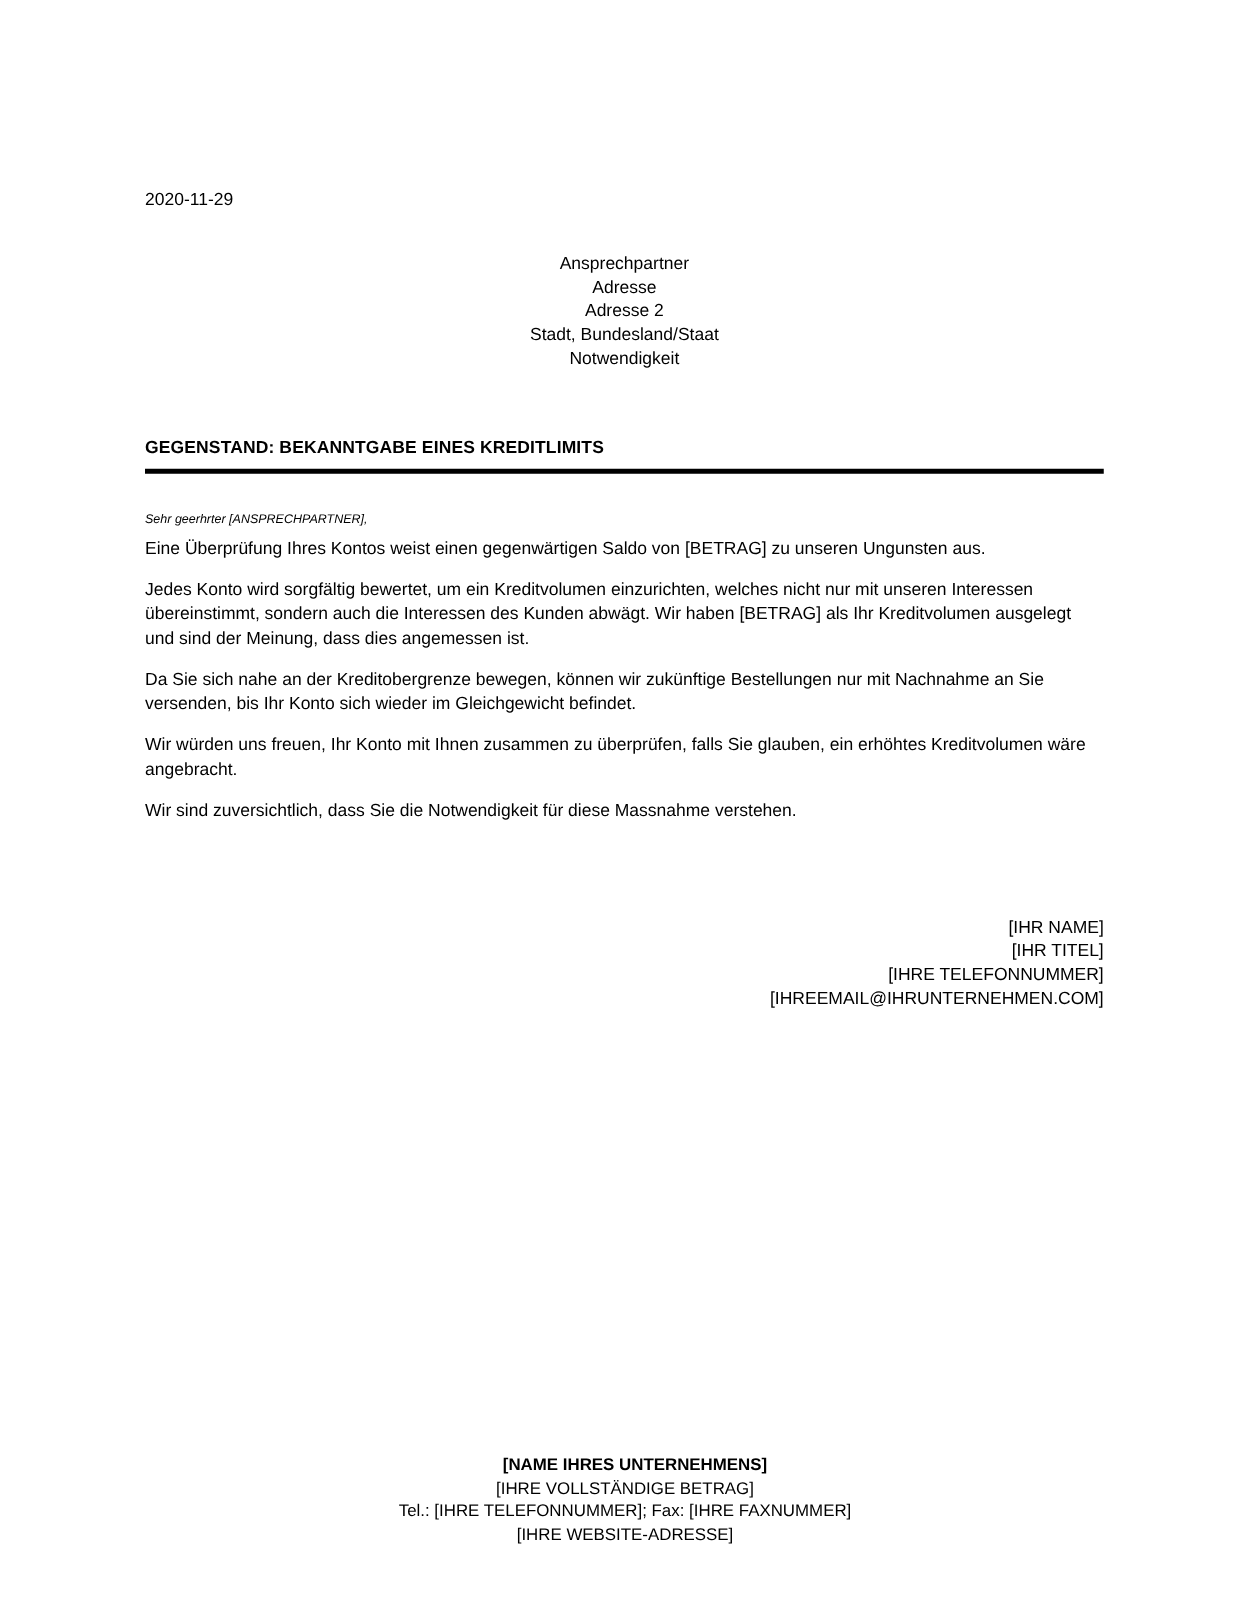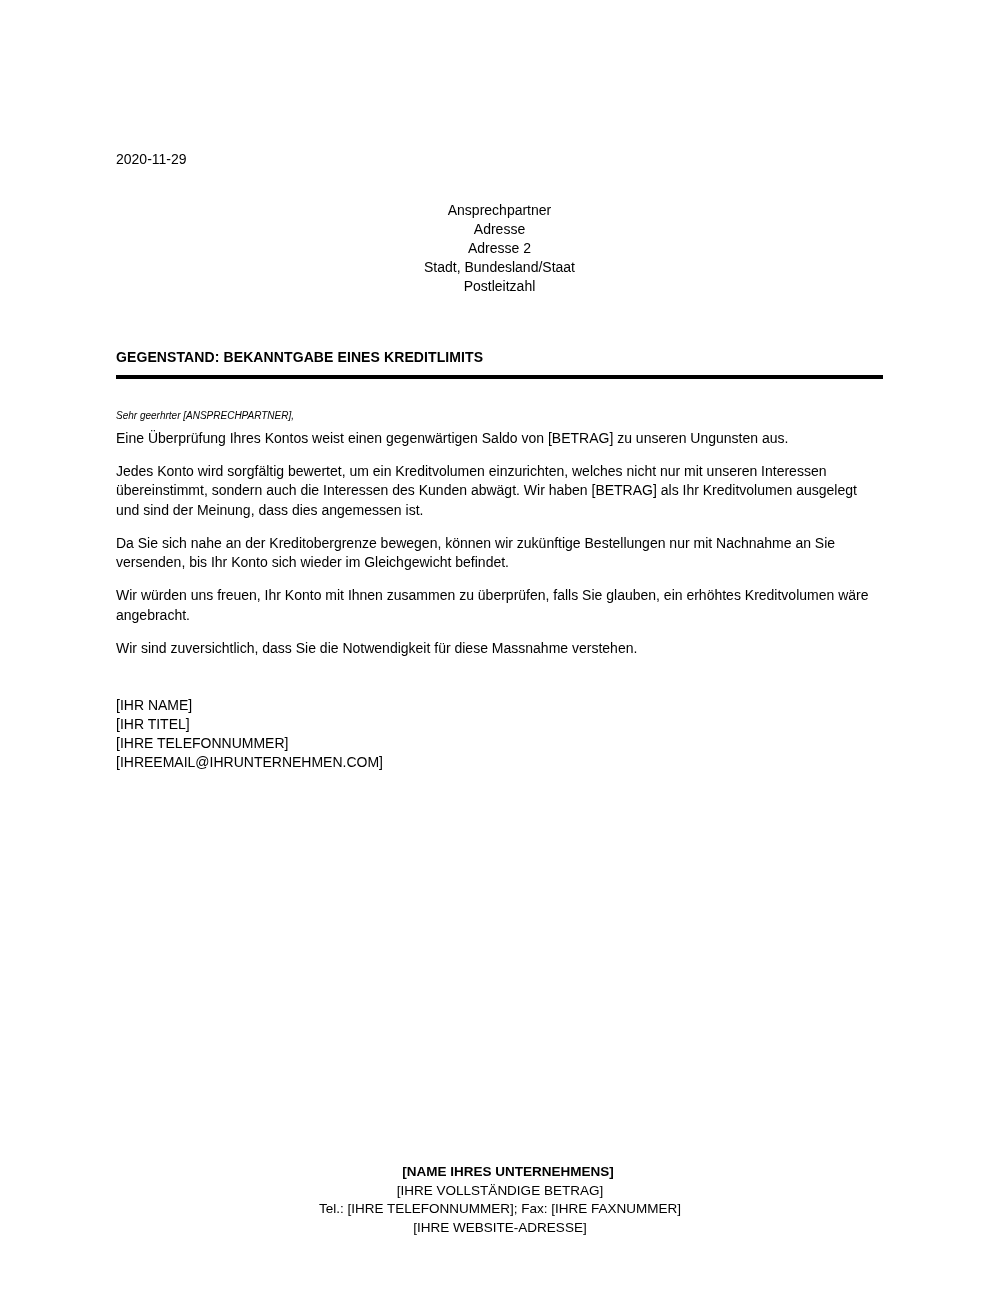--- a/index.html
+++ b/index.html
@@ -72,21 +72,22 @@
     line-height: 19.5px;
     margin: 0 0 3px 0;
     font-style: italic;
   }
   .closing {
     font-size: 14px;
     line-height: 19.5px;
     margin: 46px 0 0 0;
   }
   .signature-block {
-    margin-top: 38px;
+    margin-top: 74px;
+    text-align: right;
   }
   .signature-line {
     font-size: 14px;
     line-height: 19px;
     white-space: pre;
   }
   .footer {
     position: absolute;
     left: 0;
     top: 1163px;
@@ -109,21 +110,21 @@
 
   <div class="content">
 
     <div class="date-line">2020-11-29</div>
 
     <div class="recipient-block">
       <div class="recipient-line">Ansprechpartner</div>
       <div class="recipient-line">Adresse</div>
       <div class="recipient-line">Adresse 2</div>
       <div class="recipient-line">Stadt, Bundesland/Staat</div>
-      <div class="recipient-line">Postleitzahl</div>
+      <div class="recipient-line">Notwendigkeit</div>
     </div>
 
     <div class="subject-block">
       <div class="subject-heading">GEGENSTAND: BEKANNTGABE EINES KREDITLIMITS</div>
       <div class="subject-rule"></div>
     </div>
 
     <div class="body-block">
 
       <p class="salutation">Sehr geerhrter [ANSPRECHPARTNER],</p>

